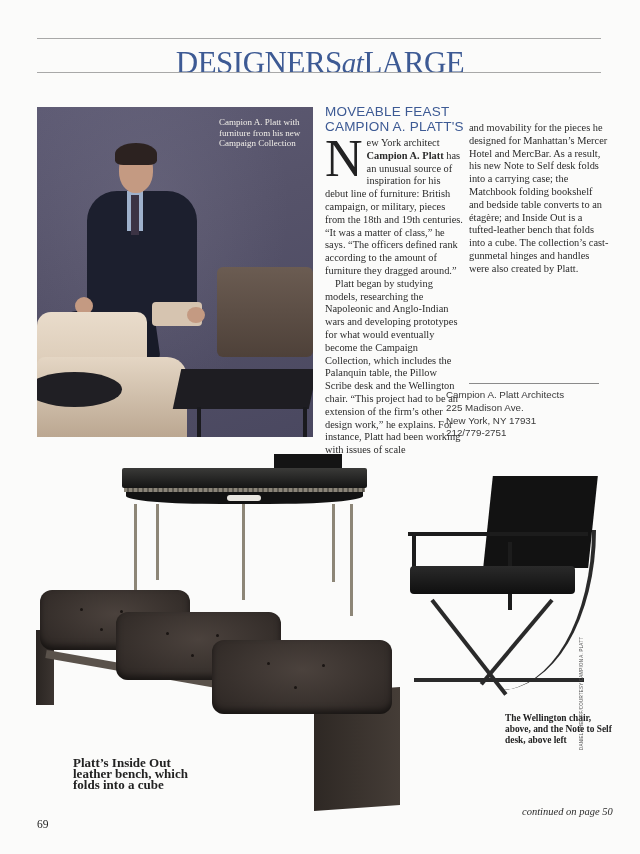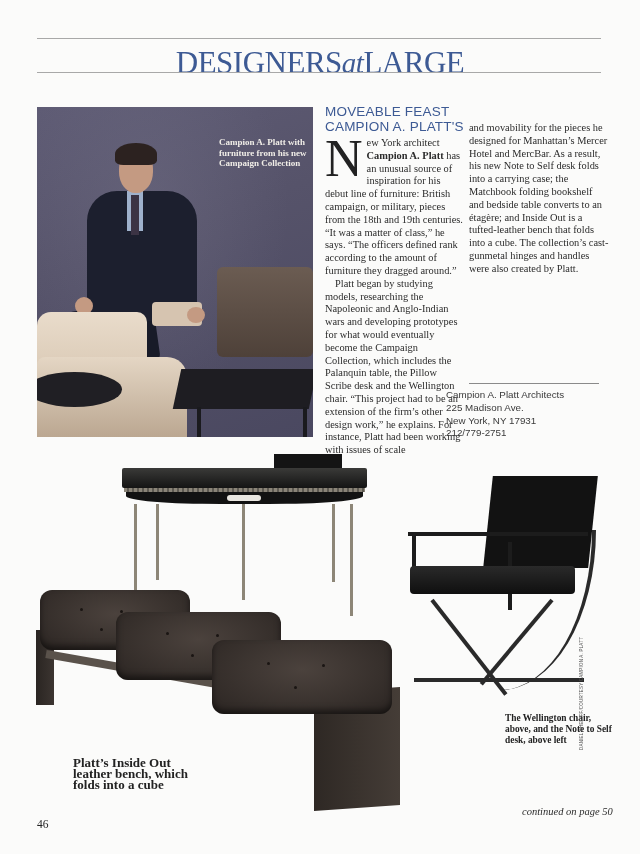--- a/index.html
+++ b/index.html
@@ -35,21 +35,21 @@
     .portrait .man-hair { position: absolute; left: 78px; top: 36px; width: 42px; height: 22px; background: #2c2220; border-radius: 50% 50% 20% 20%; }
     .portrait .man-body { position: absolute; left: 50px; top: 84px; width: 110px; height: 130px; background: #1c1f2e; border-radius: 30px 30px 6px 6px; }
     .portrait .man-shirt { position: absolute; left: 90px; top: 84px; width: 16px; height: 40px; background: #9fb1cc; }
     .portrait .man-tie { position: absolute; left: 94px; top: 88px; width: 8px; height: 40px; background: #3b3344; }
     .portrait .man-legs { position: absolute; left: 20px; top: 200px; width: 100px; height: 60px; background: #181b28; border-radius: 20px 6px 6px 20px; transform: rotate(-8deg); }
     .portrait .man-hand-l { position: absolute; left: 38px; top: 190px; width: 18px; height: 18px; background: #c49a82; border-radius: 50%; }
     .portrait .man-hand-r { position: absolute; left: 150px; top: 200px; width: 18px; height: 16px; background: #c49a82; border-radius: 50%; }
 
     .portrait-caption {
       position: absolute; left: 182px; top: 10px; width: 90px;
-      color: #f1eee8; font-size: 9px; line-height: 10.5px; font-weight: bold; text-align: left; margin-top: 20px;
+      color: #f1eee8; font-size: 9px; line-height: 10.5px; font-weight: normal; text-align: left;
     }
 
     
     .headline {
       position: absolute; left: 325px; top: 104px; width: 280px;
       font-family: "Liberation Sans", sans-serif; color: #3d5a94;
       font-size: 13.5px; line-height: 15px; letter-spacing: 0.2px;
     }
     .col {
       position: absolute; width: 140px; font-size: 10.4px; line-height: 12.8px; color: #2b2b2b;
@@ -224,13 +224,13 @@
     <span class="tuft" style="left:110px;top:24px"></span>
     <span class="tuft" style="left:82px;top:46px"></span>
   </div>
 </div>
 
 <div class="bench-caption">Platt’s Inside Out leather bench, which folds into a cube</div>
 <div class="chair-caption">The Wellington chair, above, and the Note to Self desk, above left</div>
 <div class="photo-credit">DANIEL SHERIFF/COURTESY CAMPION A. PLATT</div>
 
 <div class="continued">continued on page 50</div>
-<div class="folio">46</div>
+<div class="folio">69</div>
 
 </body></html>

